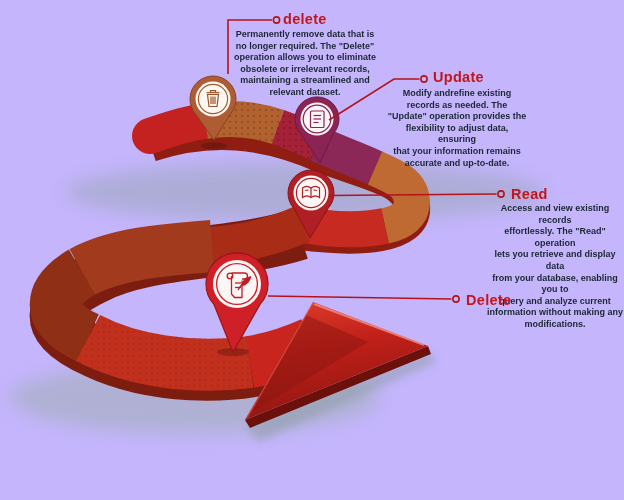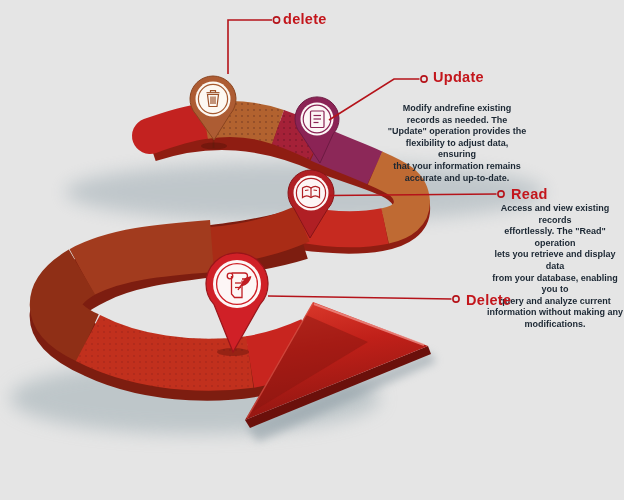--- a/index.html
+++ b/index.html
@@ -1,36 +1,36 @@
 <!DOCTYPE html>
 <html><head>
 <meta charset="utf-8">
 <style>
   html,body{margin:0;padding:0;}
   #stage{
     position:relative;
     width:624px;height:500px;
-    background:#e5e5e5;
+    background:#c4b5fd;
     overflow:hidden;
     font-family:"Liberation Sans", sans-serif;
   }
   #art{position:absolute;left:0;top:0;z-index:1;}
   .txt{position:absolute;z-index:3;}
   .heading{
     font-size:14.5px;font-weight:700;color:#c3161c;
     letter-spacing:.3px;white-space:nowrap;
   }
   .para{
     font-size:9px;font-weight:700;line-height:11.6px;
     color:#1b2733;text-align:center;white-space:pre-line;
   }
   .h-delete{left:283px;top:11px;}
   .p-delete{left:224px;top:29px;width:162px;}
   .h-update{left:433px;top:69px;}
-  .p-update{left:386px;top:88px;width:142px;margin-top:15px;}
+  .p-update{left:386px;top:88px;width:142px;}
   .h-read{left:511px;top:186px;}
   .p-read{left:460px;top:203px;width:142px;margin-left:24px;}
   .h-create{left:466px;top:292px;}
   .p-create{left:431px;top:310px;width:116px;}
 </style>
 </head>
 <body>
 
 <div id="stage">
 
@@ -150,20 +150,26 @@
       <polyline points="419.5,79 394,79 329,120"></polyline>
       <circle cx="424" cy="79" r="3.1"></circle>
       <line x1="329" y1="195.5" x2="496.5" y2="194"></line>
       <circle cx="501" cy="194" r="3.1"></circle>
       <line x1="268" y1="296" x2="451.5" y2="299"></line>
       <circle cx="456" cy="299" r="3.1"></circle>
     </g>
   </svg>
 
   <div class="txt heading h-delete">delete</div>
+  <div class="txt para p-delete">Permanently remove data that is
+no longer required. The "Delete"
+operation allows you to eliminate
+obsolete or irrelevant records,
+maintaining a streamlined and
+relevant dataset.</div>
 
   <div class="txt heading h-update">Update</div>
   <div class="txt para p-update">Modify andrefine existing
 records as needed. The
 "Update" operation provides the
 flexibility to adjust data, ensuring
 that your information remains
 accurate and up-to-date.</div>
 
   <div class="txt heading h-read">Read</div>

